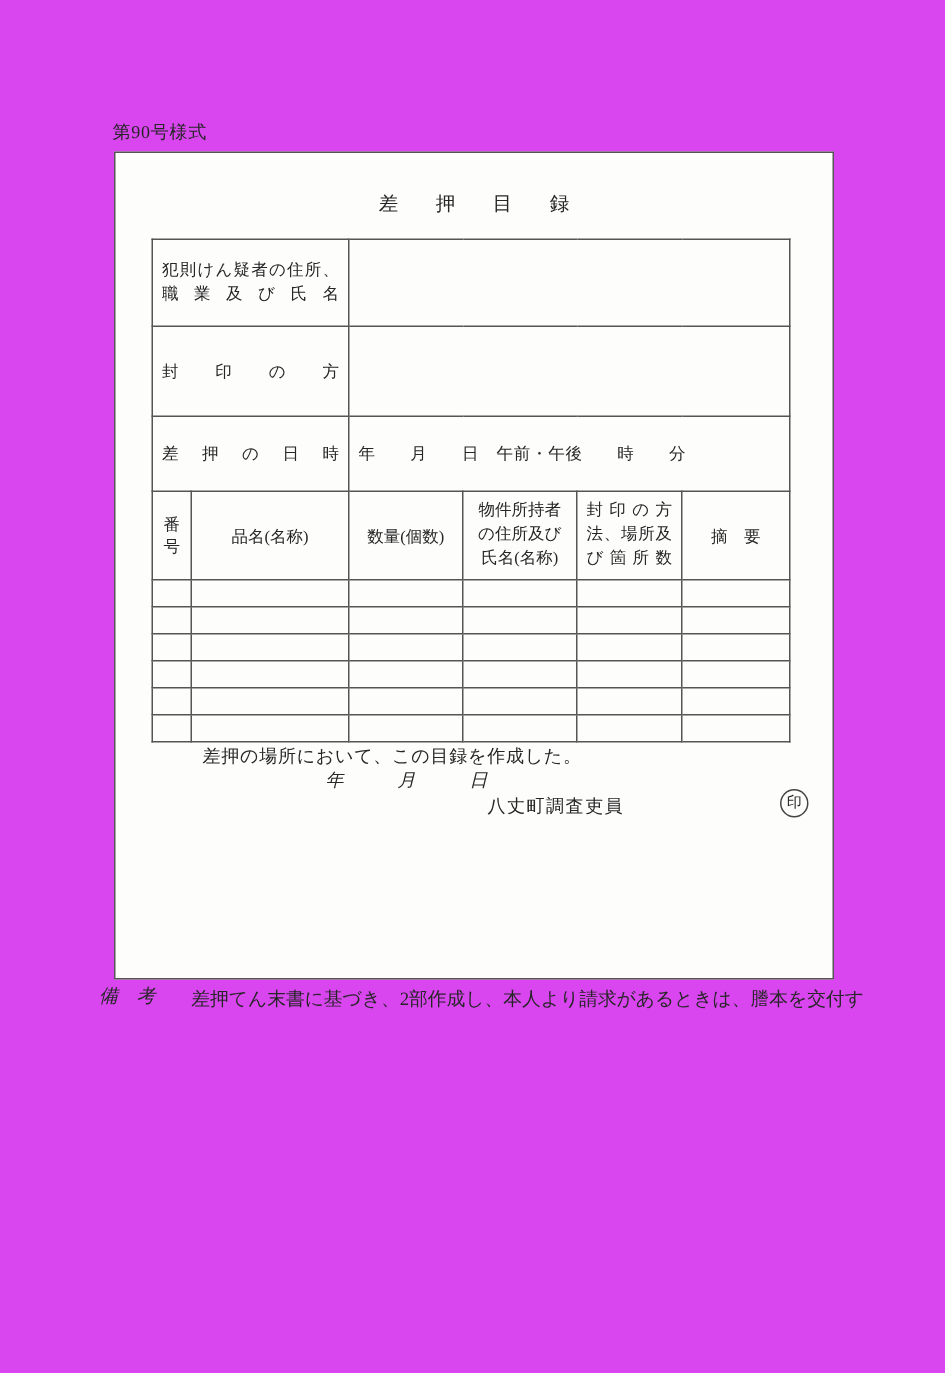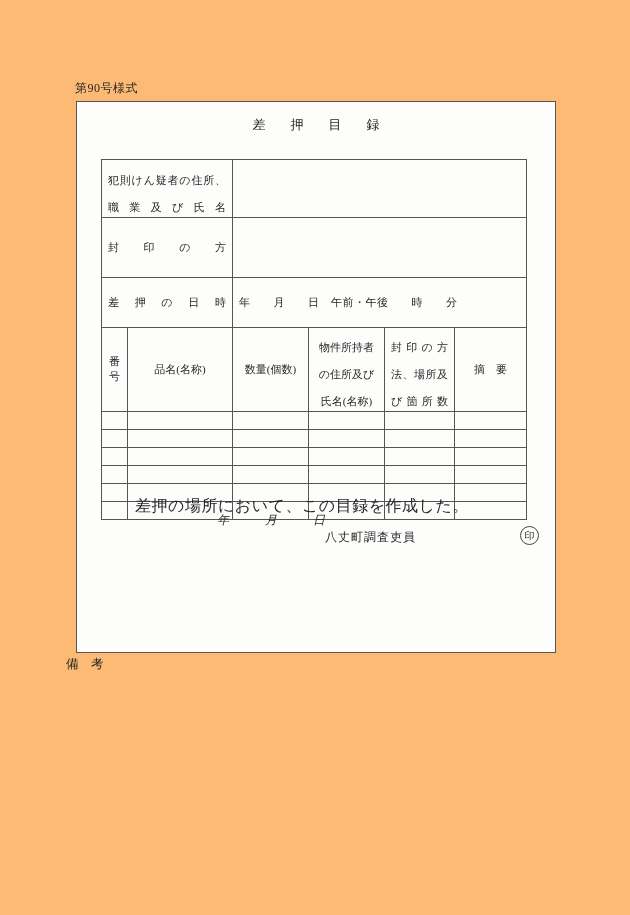--- a/index.html
+++ b/index.html
@@ -2,63 +2,63 @@
 <html><head>
 <meta charset="utf-8">
 <style>
   * { margin:0; padding:0; box-sizing:border-box; }
   html,body { background:#ffffff; }
   body {
     width:630px; height:915px;
     font-family:"Liberation Serif","DejaVu Serif",serif;
     color:#262626;
   }
-  .page { position:relative; width:630px; height:915px; background:#fdba74; overflow:hidden; }
+  .page { position:relative; width:630px; height:915px; background:#d946ef; overflow:hidden; }
 
   .form-number { position:absolute; left:75px; top:80px; font-size:12px; letter-spacing:0.5px; }
 
   .outer-box {
     position:absolute; left:76px; top:101px; width:480px; height:552px;
     border:1px solid #555; background:#fdfdfc;
   }
 
-  .title { margin-top:14px; text-align:center; font-size:13px; letter-spacing:6px; text-indent:6px; }
+  .title { margin-top:25px; text-align:center; font-size:13px; letter-spacing:6px; text-indent:6px; }
 
   table.form-table {
     position:absolute; left:24px; top:57px; width:425px;
     border-collapse:collapse; table-layout:fixed;
   }
   .form-table td, .form-table th {
     border:1px solid #555; font-weight:normal; font-size:11px;
     vertical-align:middle; padding:1px 6px; overflow:hidden;
   }
   col.c0{width:26px} col.c1{width:105px} col.c2{width:76px}
   col.c3{width:76px} col.c4{width:70px} col.c5{width:72px}
 
   .r-info1 td{height:58px} .r-info2 td{height:60px} .r-info3 td{height:50px}
   .r-head  th{height:59px} .r-empty td{height:18px}
 
   .label-cell { font-size:11.5px; padding:1px 7px; }
   .jlabel { text-align:justify; text-align-last:justify; }
   .center { text-align:center; }
   .datetime { text-align:left; letter-spacing:0.5px; font-size:11.5px; }
-  .hline { line-height:1.45;margin-top:11px; }
+  .hline { line-height:1.45; }
 
-  .closing-statement { position:absolute; left:58px; top:394px; font-size:16px; letter-spacing:0.5px; }
+  .closing-statement { position:absolute; left:58px; top:394px; font-size:12px; letter-spacing:0.5px; }
   .closing-date      { position:absolute; left:140px; top:410px; font-size:12px;font-style:italic; }
   .closing-official  { position:absolute; left:248px; top:427px; font-size:12px; letter-spacing:1px; }
   .seal {
     position:absolute; left:443px; top:424px; width:19px; height:19px;
     border:1px solid #444; border-radius:50%;
     display:flex; align-items:center; justify-content:center;
     font-size:10px; line-height:1;
   }
 
   .remarks { position:absolute; left:66px; top:656px; display:flex; font-size:12.5px; }
-  .remarks-label { white-space:nowrap; margin-right:24px; }
+  .remarks-label { white-space:nowrap; margin-right:24px;font-style:italic; }
   .remarks-text  { line-height:1.6; }
   .remarks-text .l1 { white-space:nowrap; }
 </style>
 </head>
 <body>
 
 <div class="page">
 
   <div class="form-number">第90号様式</div>
 
@@ -177,16 +177,17 @@
     <div class="closing-official">八丈町調査吏員</div>
     <div class="seal">
       <span>印</span>
     </div>
 
   </div>
 
   <div class="remarks">
     <div class="remarks-label">備　考</div>
     <div class="remarks-text">
+      <div class="l1">差押てん末書に基づき、2部作成し、本人より請求があるときは、謄本を交付す</div>
     </div>
   </div>
 
 </div>
 
 </body></html>

